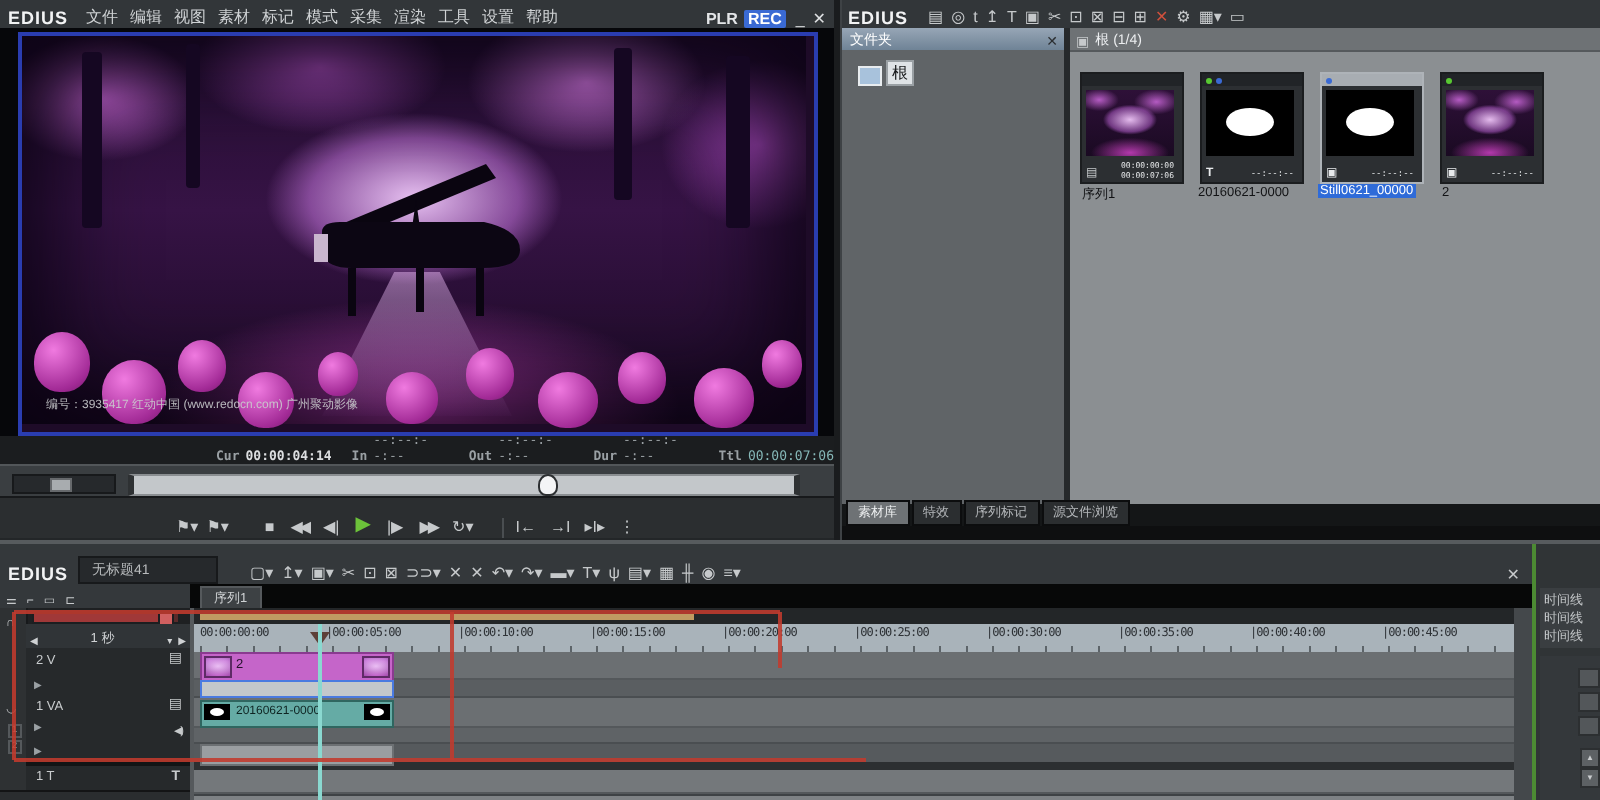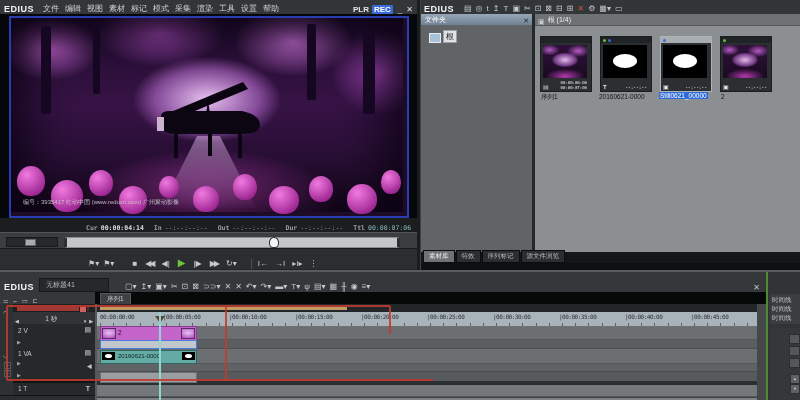--- a/index.html
+++ b/index.html
@@ -107,21 +107,21 @@
           <div class="flw" style="left:258px;top:168px;width:30px;height:28px;"></div>
           <div class="flw" style="left:298px;top:158px;width:24px;height:26px;"></div>
           <div class="flw" style="left:336px;top:166px;width:30px;height:30px;"></div>
           <div class="flw" style="left:370px;top:152px;width:20px;height:24px;"></div>
           <span class="abs" style="left:12px;bottom:5px;font-size:6px;color:#caccce;opacity:.9;white-space:nowrap;">编号：3935417  红动中国 (www.redocn.com)  广州聚动影像</span>
         </div>
       </div>
     </div>
 
     <div class="abs row mono" style="left:0;top:218px;width:417px;height:14px;background:#1b1d1f;font-size:6.5px;">
-      <span class="lbl" style="margin-left:86px;font-weight:bold;">Cur</span>
+      <span class="lbl" style="margin-left:108px;font-weight:bold;">Cur</span>
       <span class="val" style="margin-left:3px;">00:00:04:14</span>
       <span class="lbl" style="margin-left:10px;font-weight:bold;">In</span>
       <span class="lbl" style="margin-left:3px;">--:--:--:--</span>
       <span class="lbl" style="margin-left:10px;font-weight:bold;">Out</span>
       <span class="lbl" style="margin-left:3px;">--:--:--:--</span>
       <span class="lbl" style="margin-left:10px;font-weight:bold;">Dur</span>
       <span class="lbl" style="margin-left:3px;">--:--:--:--</span>
       <span class="lbl" style="margin-left:10px;font-weight:bold;">Ttl</span>
       <span style="margin-left:3px;color:#86b8b8;">00:00:07:06</span>
     </div>

